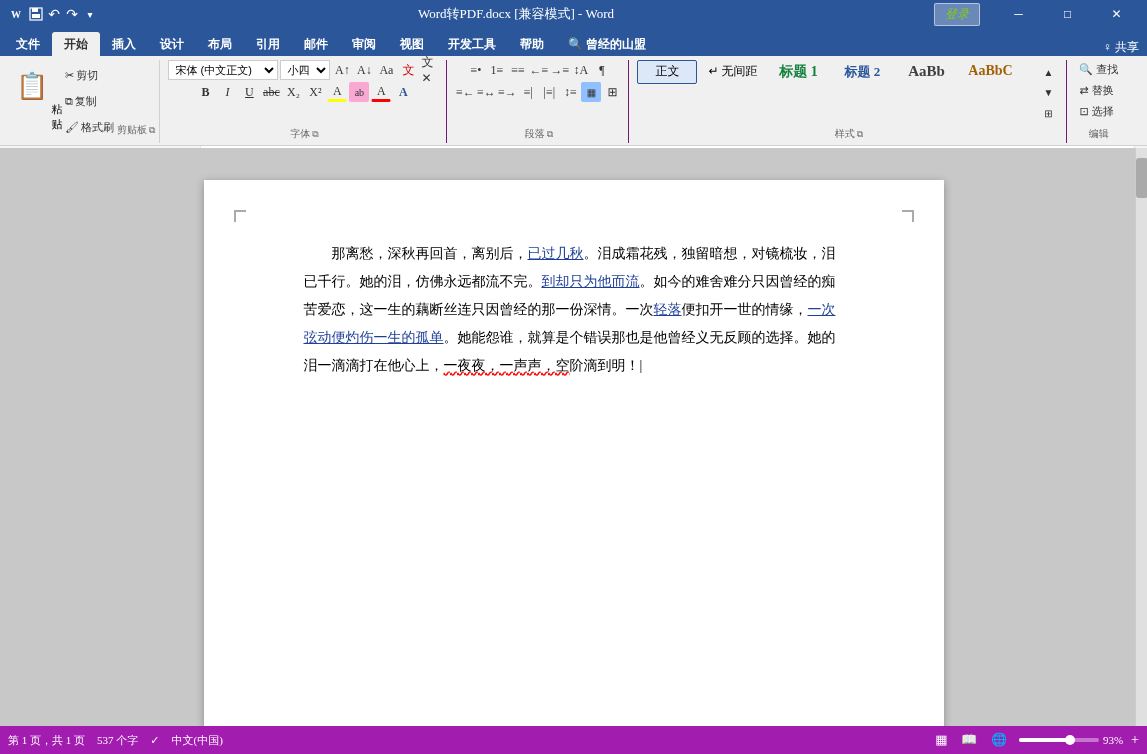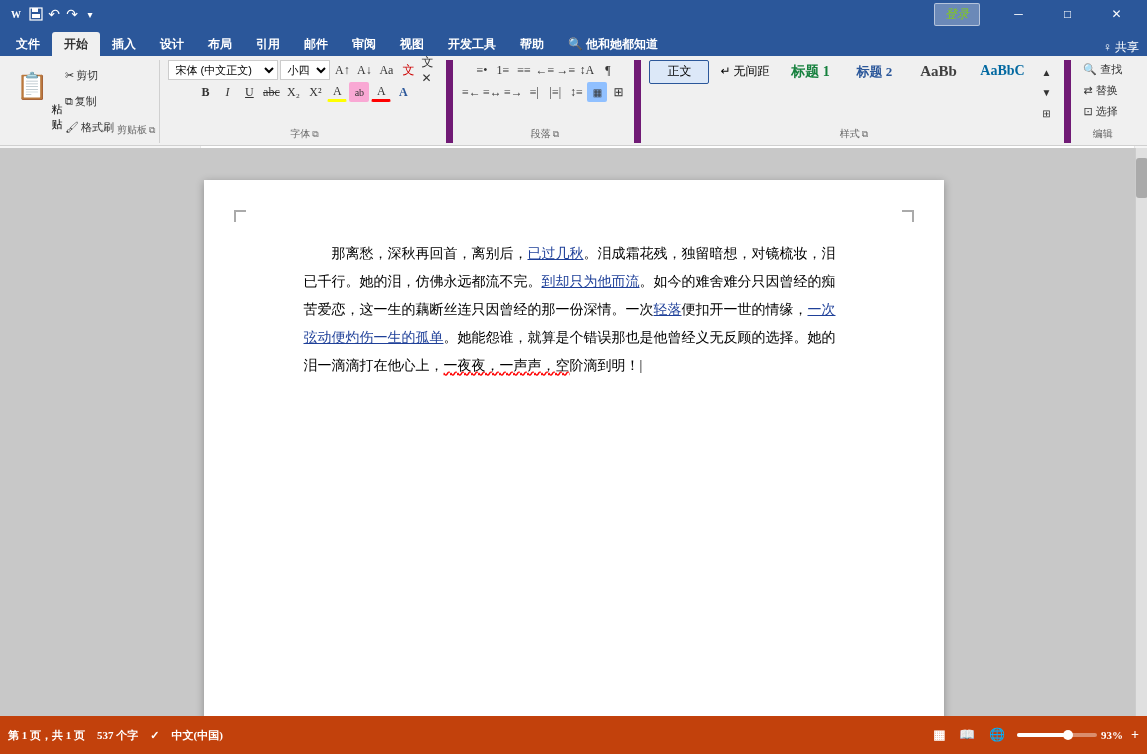--- a/index.html
+++ b/index.html
@@ -70,28 +70,28 @@
       display: flex;
       align-items: stretch;
       padding: 4px 4px 2px 4px;
       gap: 2px;
     }
     .ribbon-group {
       display: flex;
       flex-direction: column;
       align-items: center;
       padding: 0 6px;
-      border-right: 7px solid #701a75;
+      border-right: 1px solid #701a75;
       min-width: fit-content;
     }
     .ribbon-group:last-child { border-right: none; }
     .ribbon-group-content {
       display: flex;
       align-items: center;
-      gap: 2px;
+      gap: 16px;
       flex: 1;
     }
     .ribbon-group-label {
       font-size: 10px;
       color: #666;
       margin-top: 2px;
       padding-bottom: 2px;
       display: flex;
       align-items: center;
       gap: 2px;
@@ -191,33 +191,32 @@
       font-size: 11px;
       cursor: pointer;
       padding: 2px 4px;
       border-radius: 2px;
       color: #333;
       white-space: nowrap;
     }
 
     
     .status-bar {
-      background: #c2410c;
-      height: 38px;
+      background: #a21caf;
+      height: 28px;
       display: flex;
       align-items: center;
       justify-content: space-between;
       padding: 0 8px;
       color: white;
       font-size: 11px;
       position: absolute;
       bottom: 0;
       left: 0;
       right: 0;
-      font-weight: bold;
     }
     .status-left { display: flex; align-items: center; gap: 12px; }
     .status-right { display: flex; align-items: center; gap: 8px; }
     .zoom-control { display: flex; align-items: center; gap: 4px; }
     .zoom-slider {
       width: 80px;
       height: 4px;
       background: rgba(255,255,255,0.4);
       border-radius: 2px;
       position: relative;
@@ -305,20 +304,21 @@
           <rect x="1" y="1" width="12" height="12" fill="none" stroke="white" stroke-width="1.2"></rect>
           <rect x="3" y="1" width="6" height="4" fill="white"></rect>
           <rect x="3" y="7" width="8" height="4" fill="white"></rect>
         </svg>
       </div>
       <div class="title-btn" style="font-size:14px;">↶</div>
       <div class="title-btn" style="font-size:14px;">↷</div>
       <div class="title-btn" style="font-size:10px;">▾</div>
     </div>
   </div>
+  <div class="title-bar-center">Word转PDF.docx [兼容模式] - Word</div>
   <div class="title-bar-right">
     <button class="login-btn">登录</button>
     <div style="width:8px"></div>
     <div class="win-btn">─</div>
     <div class="win-btn">□</div>
     <div class="win-btn close">✕</div>
   </div>
 </div>
 
 <div class="ribbon-tabs">
@@ -328,21 +328,21 @@
   <div class="ribbon-tab">设计</div>
   <div class="ribbon-tab">布局</div>
   <div class="ribbon-tab">引用</div>
   <div class="ribbon-tab">邮件</div>
   <div class="ribbon-tab">审阅</div>
   <div class="ribbon-tab">视图</div>
   <div class="ribbon-tab">开发工具</div>
   <div class="ribbon-tab">帮助</div>
   <div class="ribbon-tab" style="display:flex;align-items:center;gap:3px;">
     <span>🔍</span>
-    <span>他和她都知道</span>
+    <span>曾经的山盟</span>
   </div>
   <div style="margin-left:auto;display:flex;align-items:center;padding-right:8px;">
     <div class="share-btn">♀ 共享</div>
   </div>
 </div>
 
 <div class="ribbon-toolbar">
 
   <div class="clipboard-group">
     <div class="paste-btn">
@@ -434,21 +434,21 @@
   </div>
 
   <div class="ribbon-group" style="flex:1;max-width:320px;">
     <div class="ribbon-group-content" style="align-items:stretch;flex:1;position:relative;">
       <div style="display:flex;gap:4px;flex-wrap:wrap;align-content:flex-start;flex:1;">
         <div class="style-item active" style="font-family:'SimSun',serif;font-size:12px;border:1px solid #2b579a;background:#dce8f8;">正文</div>
         <div class="style-item" style="font-family:'SimSun',serif;font-size:12px;">↵ 无间距</div>
         <div class="style-item" style="font-size:14px;font-weight:bold;color:#15803d;">标题 1</div>
         <div class="style-item" style="font-size:13px;font-weight:bold;color:#2b579a;">标题 2</div>
         <div class="style-item" style="font-size:15px;font-weight:bold;color:#404040;">AaBb</div>
-        <div class="style-item" style="font-size:14px;font-weight:bold;color:#0369a1;">AaBbC</div>
+        <div class="style-item" style="font-size:14px;font-weight:bold;color:#a16207;">AaBbC</div>
       </div>
       <div style="display:flex;flex-direction:column;justify-content:space-between;padding:2px;">
         <div class="ribbon-icon-btn" style="font-size:10px;">▲</div>
         <div class="ribbon-icon-btn" style="font-size:10px;">▼</div>
         <div class="ribbon-icon-btn" style="font-size:10px;">⊞</div>
       </div>
     </div>
     <div class="ribbon-group-label">
       <span>样式</span>
       <span style="font-size:9px;">⧉</span>

